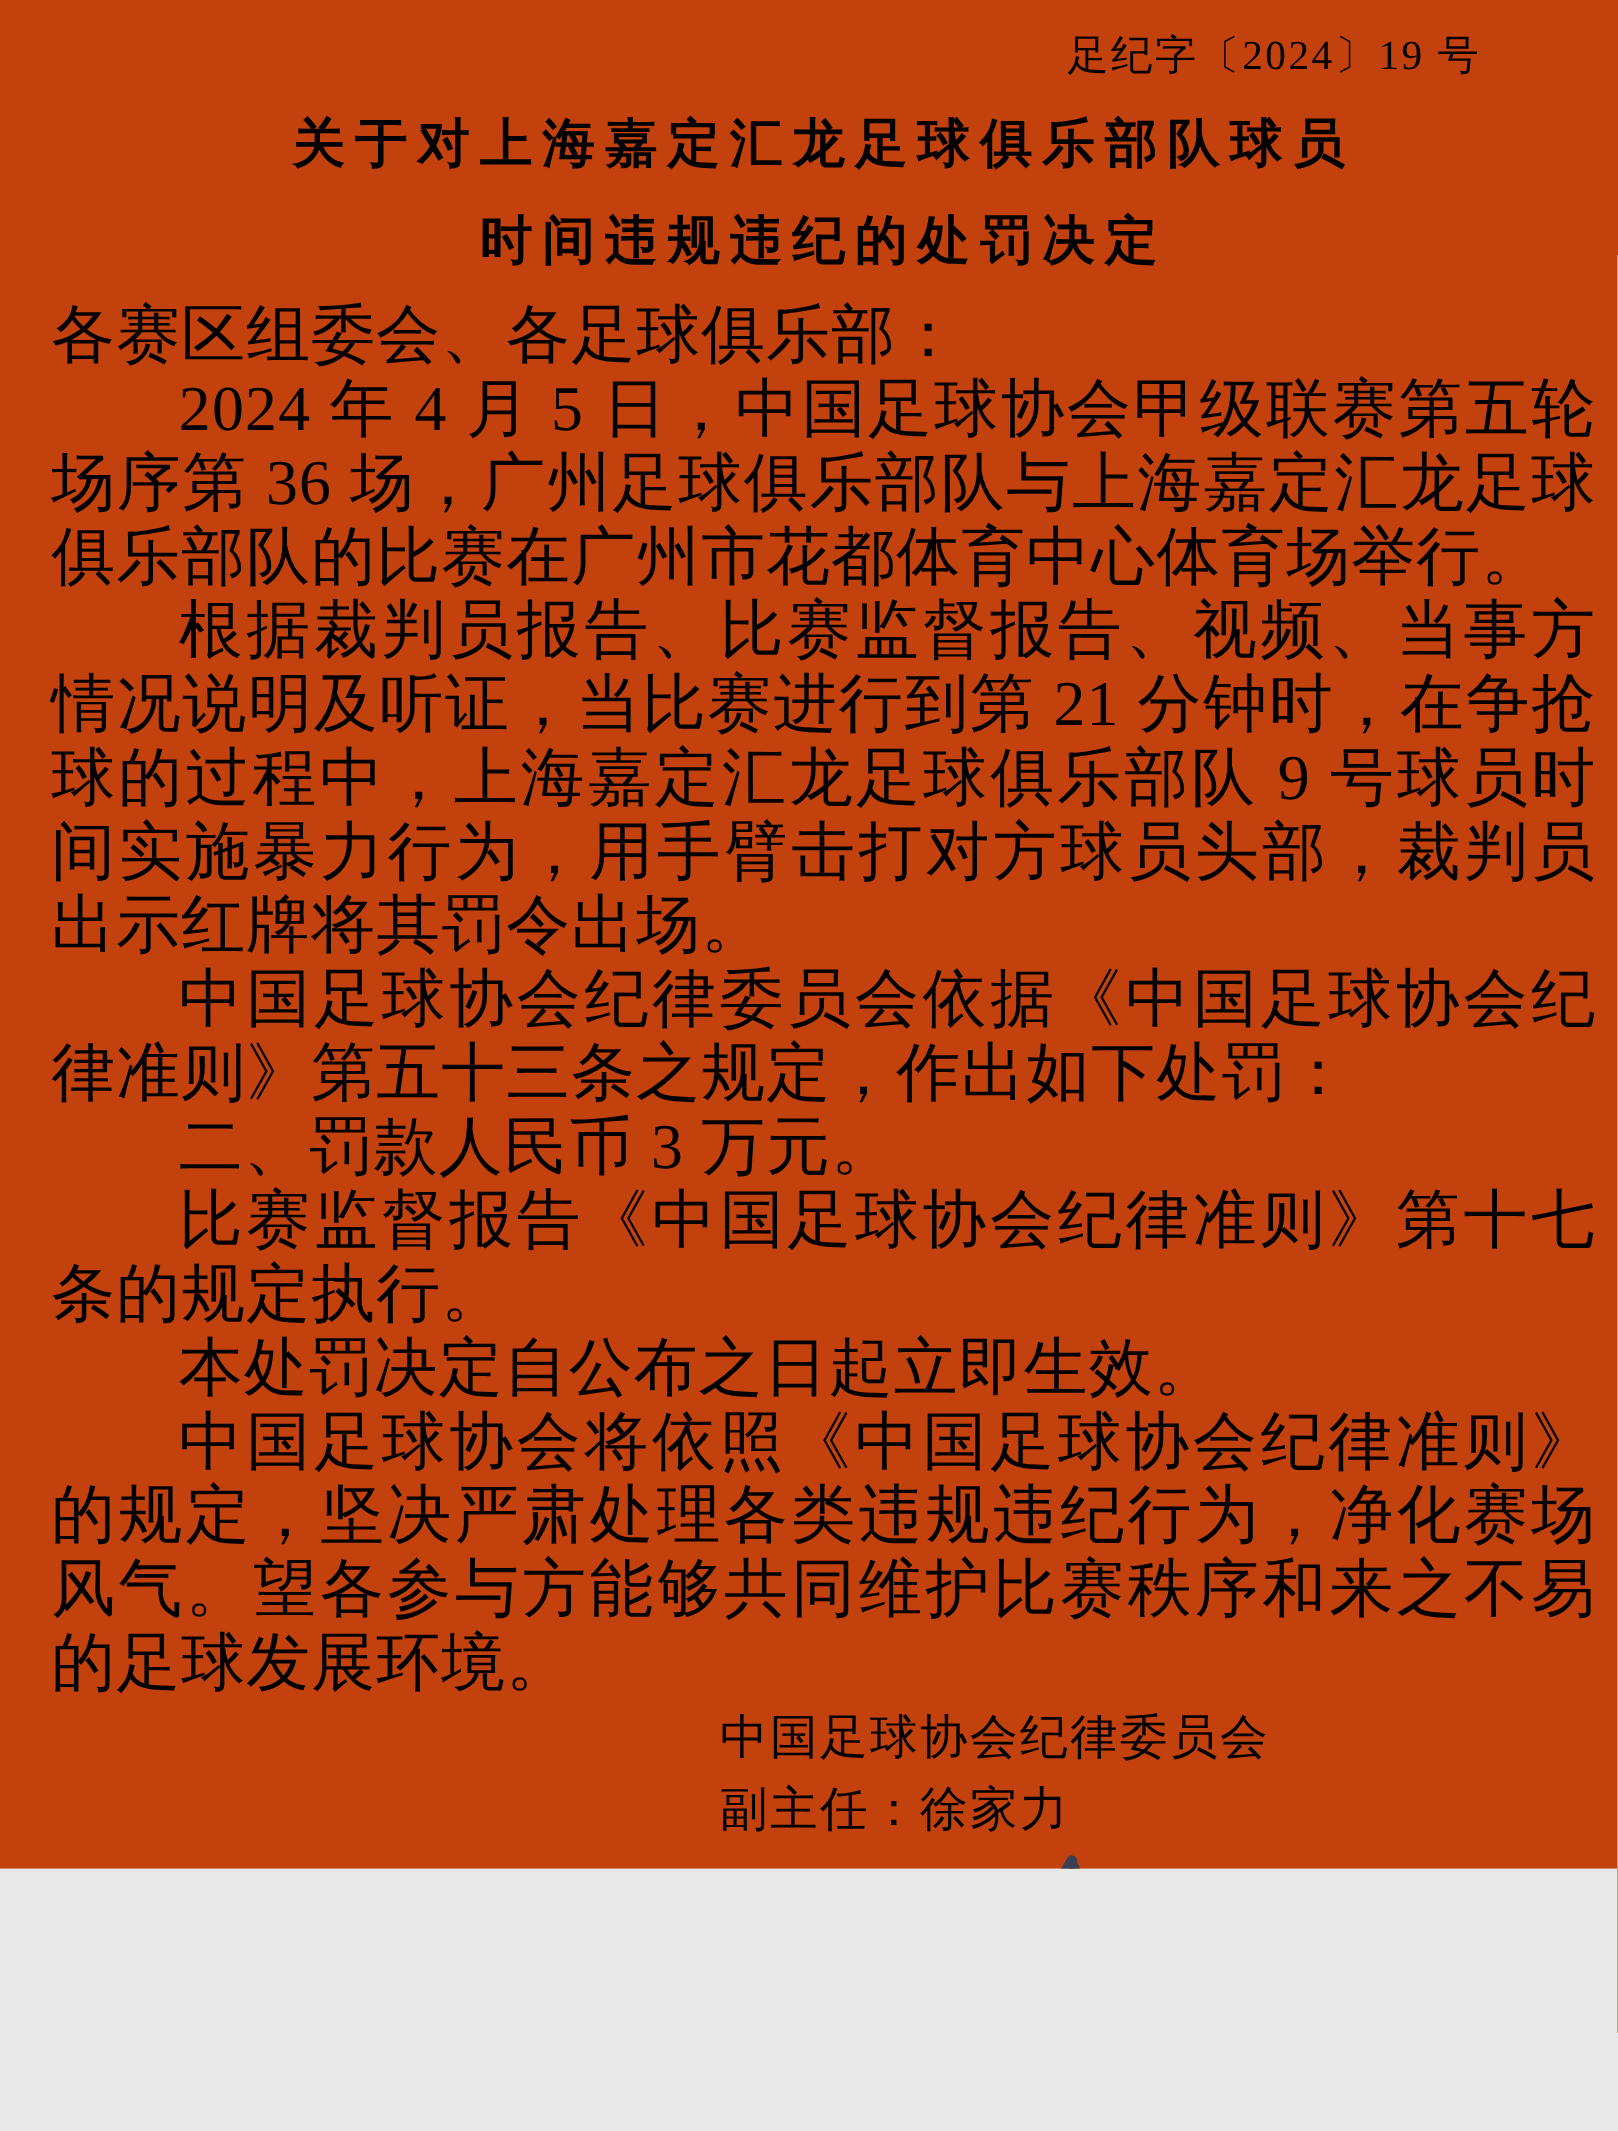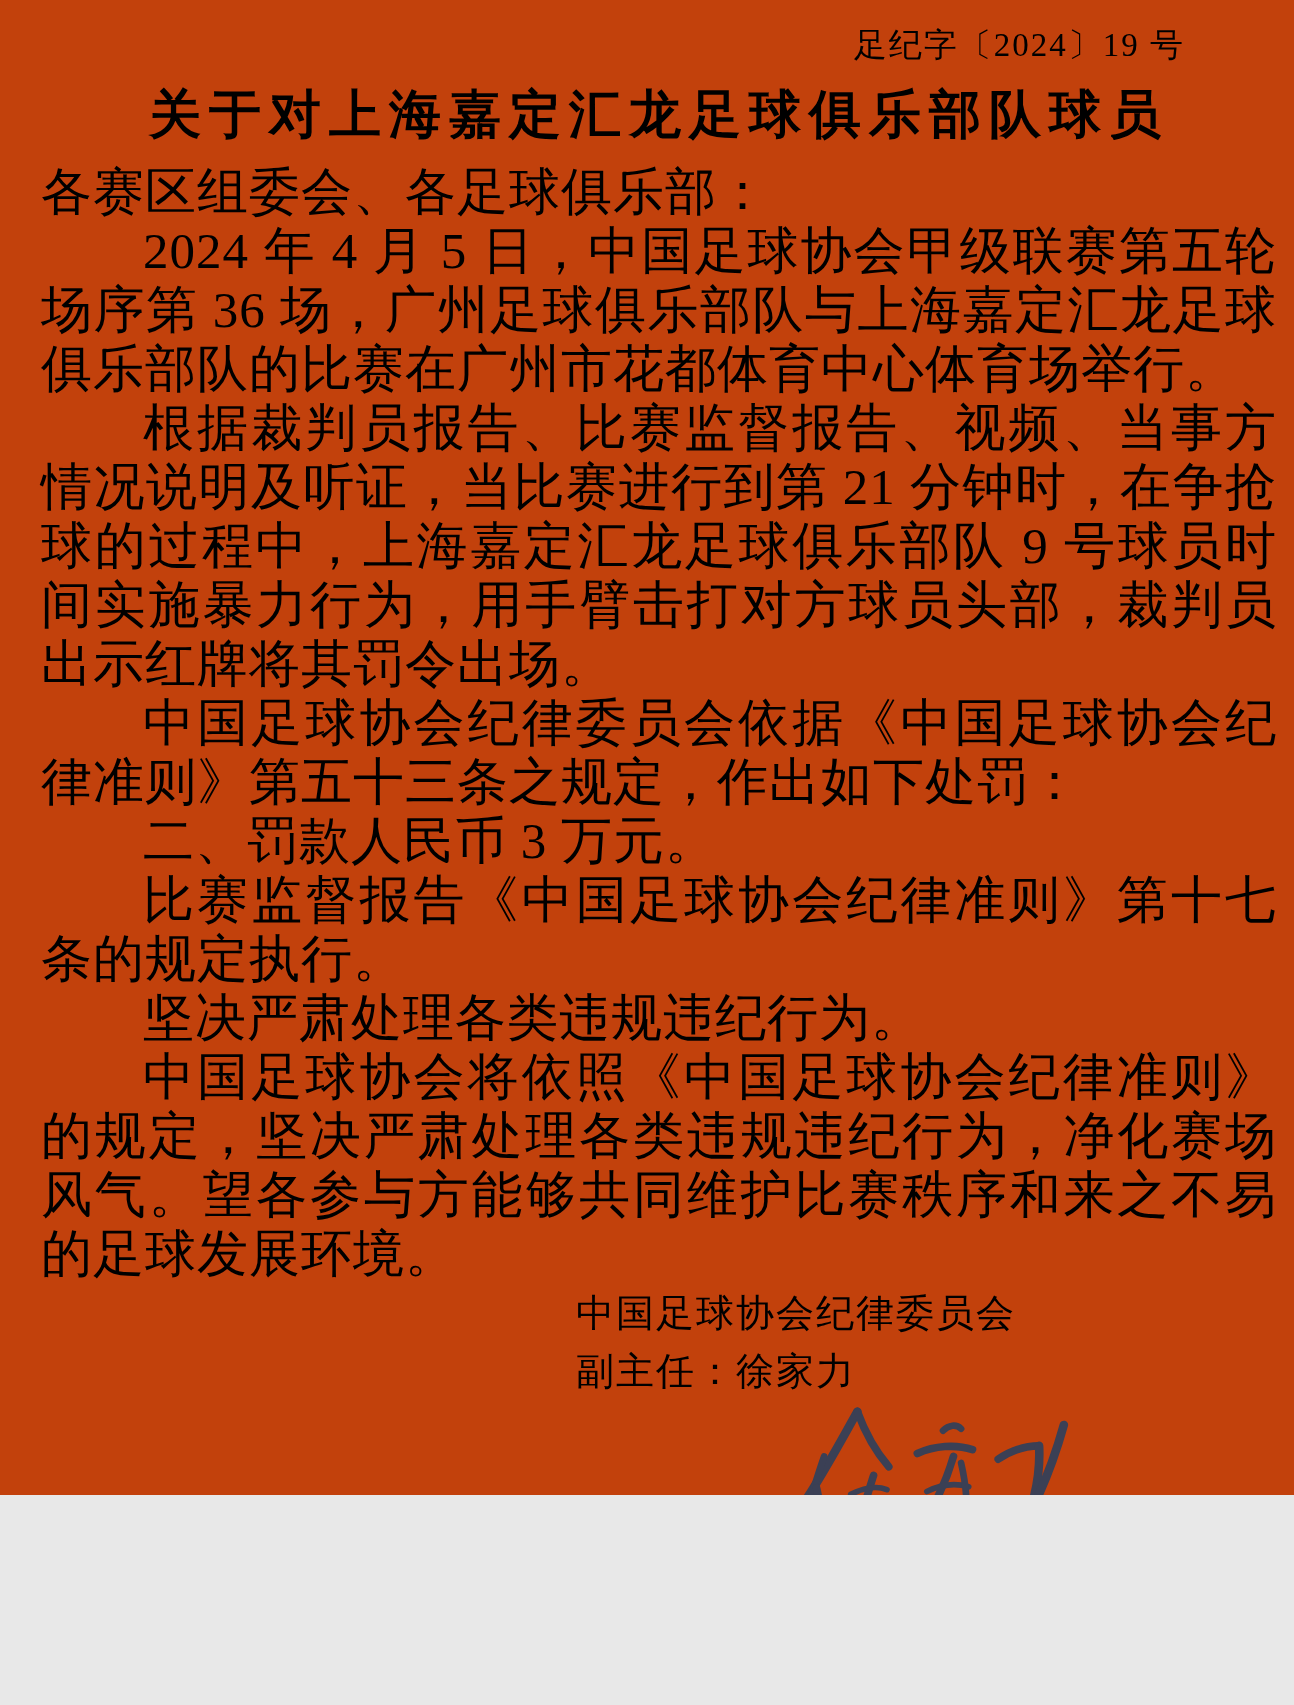--- a/index.html
+++ b/index.html
@@ -20,21 +20,21 @@
     font-size:33px;
     line-height:46px;
     letter-spacing:2px;
     white-space:nowrap;
   }
   .title{
     margin-top:8px;
     text-align:center;
     font-family:"Liberation Sans","DejaVu Sans",sans-serif;
     font-weight:bold;
-    font-size:52px;
+    font-size:42px;
     line-height:77px;
     letter-spacing:8px;
   }
   .title .t-line{display:block;}
   .body-text{
     margin-top:10px;
     font-size:51px;
     line-height:59px;
     letter-spacing:1px;
   }
@@ -78,30 +78,31 @@
 </style>
 </head>
 <body>
 
 <div class="page">
 
   <div class="doc-number">足纪字〔2024〕19 号</div>
 
   <h1 class="title" style="margin:8px 0 0 0;">
     <span class="t-line">关于对上海嘉定汇龙足球俱乐部队球员</span>
+    <span class="t-line">时间违规违纪的处罚决定</span>
   </h1>
 
   <div class="body-text">
     <p class="salutation">各赛区组委会、各足球俱乐部：</p>
     <p class="indent">2024 年 4 月 5 日，中国足球协会甲级联赛第五轮场序第 36 场，广州足球俱乐部队与上海嘉定汇龙足球俱乐部队的比赛在广州市花都体育中心体育场举行。</p>
     <p class="indent">根据裁判员报告、比赛监督报告、视频、当事方情况说明及听证，当比赛进行到第 21 分钟时，在争抢球的过程中，上海嘉定汇龙足球俱乐部队 9 号球员时间实施暴力行为，用手臂击打对方球员头部，裁判员出示红牌将其罚令出场。</p>
     <p class="indent">中国足球协会纪律委员会依据《中国足球协会纪律准则》第五十三条之规定，作出如下处罚：</p>
     <p class="indent">二、罚款人民币 3 万元。</p>
     <p class="indent">比赛监督报告《中国足球协会纪律准则》第十七条的规定执行。</p>
-    <p class="indent">坚决严肃处理各类违规违纪行为。</p>
+    <p class="indent">本处罚决定自公布之日起立即生效。</p>
     <p class="indent">中国足球协会将依照《中国足球协会纪律准则》的规定，坚决严肃处理各类违规违纪行为，净化赛场风气。望各参与方能够共同维护比赛秩序和来之不易的足球发展环境。</p>
   </div>
 
   <div class="signoff">
     <div class="org-line">中国足球协会纪律委员会</div>
     <div class="deputy-line">副主任：徐家力</div>
 
     <div class="signature-wrap">
       <svg width="330" height="176" viewBox="0 0 330 185" aria-hidden="true">
 

